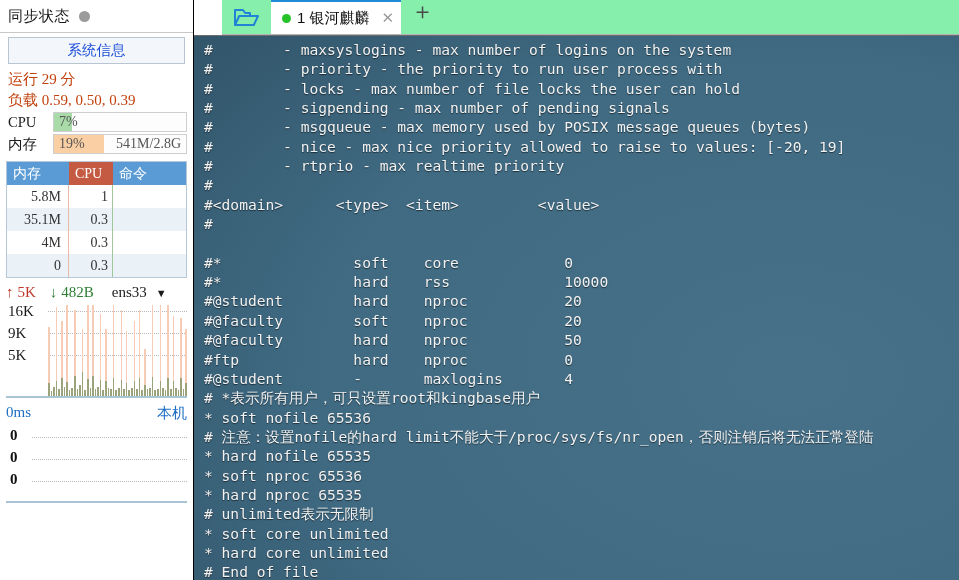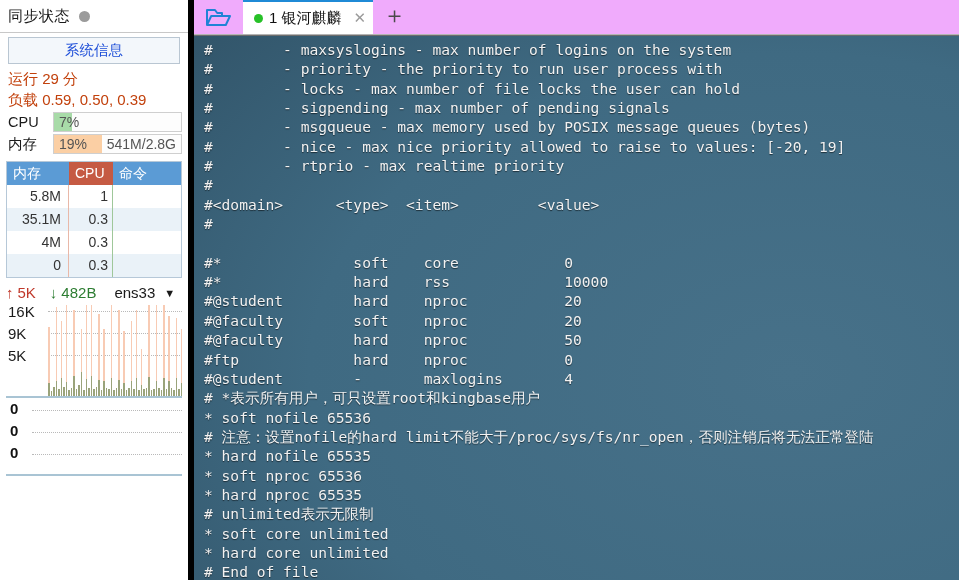--- a/index.html
+++ b/index.html
@@ -9,24 +9,25 @@
     background:#ffffff;
     display:flex;
     font-size:13px;
     color:#222;
   }
 
   
   #sidebar {
     width:194px; height:580px;
     background:#ffffff;
-    border-right:6px solid #000000;
+    border-right:1px solid #000000;
     display:flex; flex-direction:column;
     flex:0 0 194px;
     position:relative;
+    font-family:Liberation Serif, serif;
   }
   .sb-row { display:flex; align-items:center; }
 
   .sync-row { padding:7px 8px 4px 8px; gap:9px; }
   .sync-label { font-size:15px; color:#1a1a1a; letter-spacing:.5px; }
   .sync-dot { width:11px; height:11px; border-radius:50%; background:#9b9b9b; display:inline-block; }
 
   .sep { height:1px; background:#c8c8c8; margin:2px 0 0 0; }
 
   .ip-row { padding:5px 6px 4px 8px; gap:7px; align-items:baseline; }
@@ -97,23 +98,23 @@
   .lat-ms { color:#1f6fc4; }
   .lat-host { margin-left:auto; color:#1f6fc4; }
   .latgraph { position:relative; height:78px; margin:0 6px; border-bottom:2px solid #a9c4d4; }
   .lat-y { position:absolute; left:4px; font-size:15px; color:#111; font-weight:bold; }
   .lat-grid { position:absolute; left:26px; right:0; border-top:1px dotted #b9b9b9; }
 
   
   #right { flex:1; display:flex; flex-direction:column; height:580px; min-width:0; }
 
   #tabbar {
-    height:35px; flex:0 0 35px; background:#f0abfc;
+    height:35px; flex:0 0 35px; background:#86efac;
     border-bottom:1px solid #b4b4b4;
-    display:flex; align-items:center; position:relative;
+    display:flex; align-items:flex-start; position:relative;margin-left:28px;
   }
   .folder-btn {
     width:49px; height:35px; display:flex; align-items:center; justify-content:center;
     cursor:pointer;
   }
   .tab {
     height:34px; background:#ffffff; border-top:2px solid #1f8ad6;
     display:flex; align-items:center; gap:6px; padding:0 7px 0 11px;
     position:relative; cursor:pointer;
   }
@@ -403,20 +404,24 @@
         <div class="barcol">
           <div class="bar-dn" style="height: 8%;"></div>
         </div>
         <div class="barcol">
           <div class="bar-up" style="height: 60%;"></div>
           <div class="bar-dn" style="height: 14%;"></div>
         </div>
       </div>
   </div>
 
+  <div class="lat-head">
+    <span class="lat-ms">0ms</span>
+    <span class="lat-host">本机</span>
+  </div>
   <div class="latgraph">
     <div class="lat-y" style="top:2px">0</div>
     <div class="lat-y" style="top:24px">0</div>
     <div class="lat-y" style="top:46px">0</div>
     <div class="lat-grid" style="top:12px"></div>
     <div class="lat-grid" style="top:34px"></div>
     <div class="lat-grid" style="top:56px"></div>
   </div>
 </div>
 

